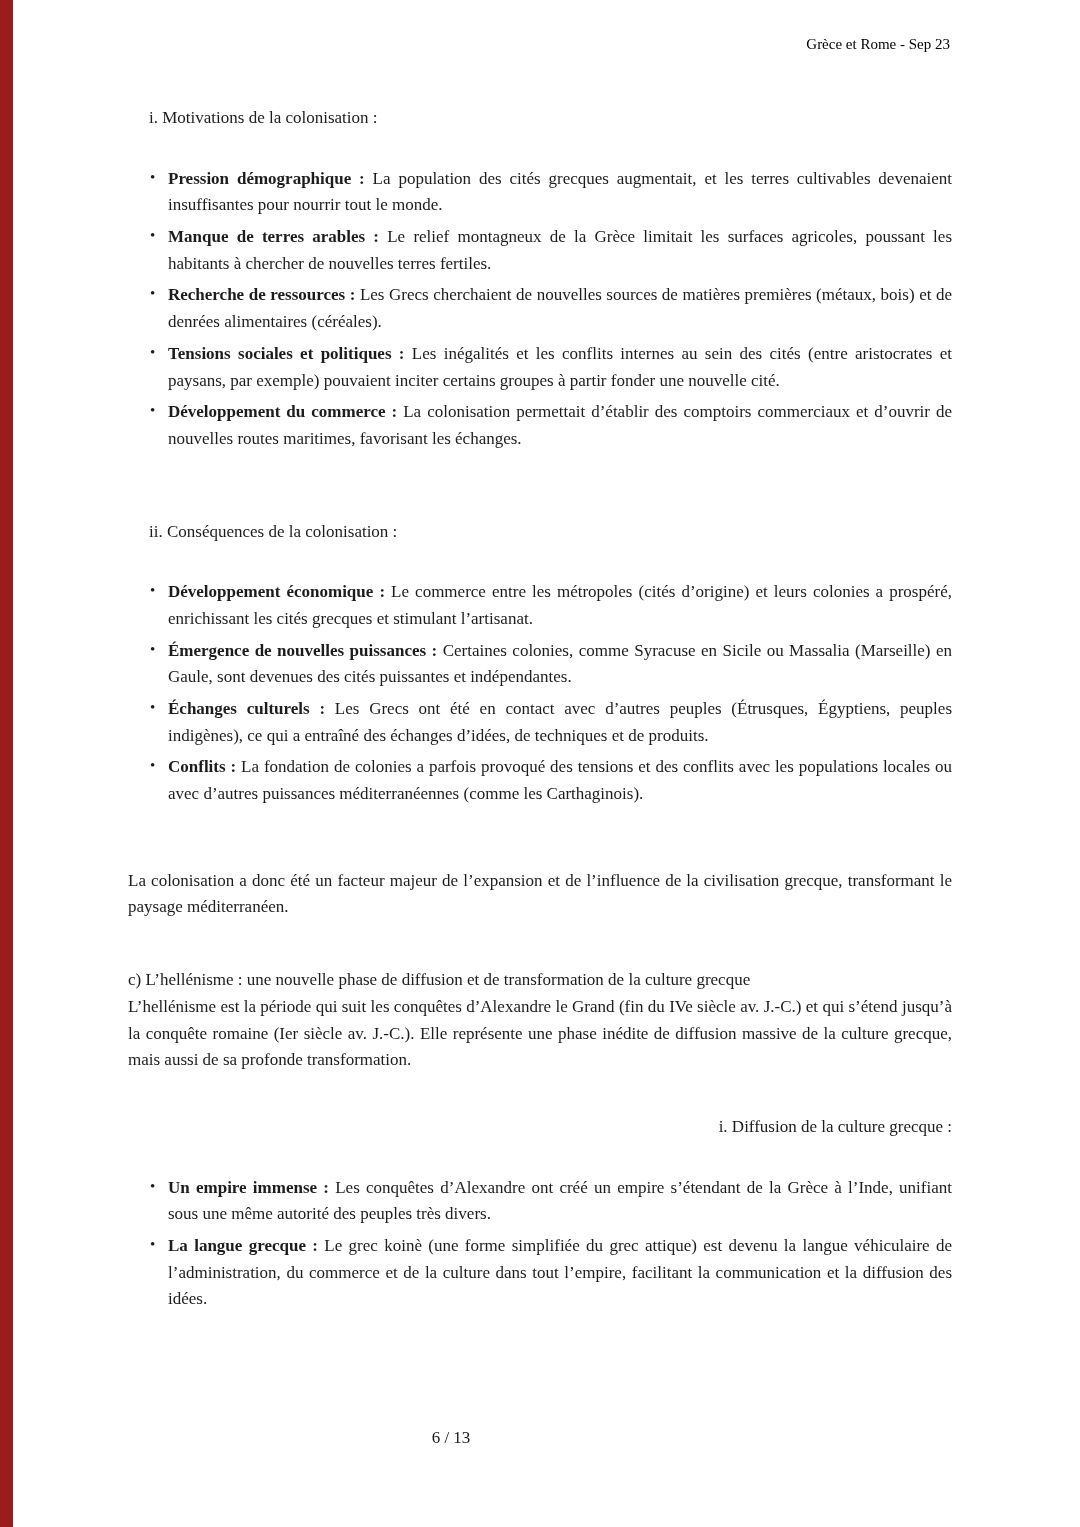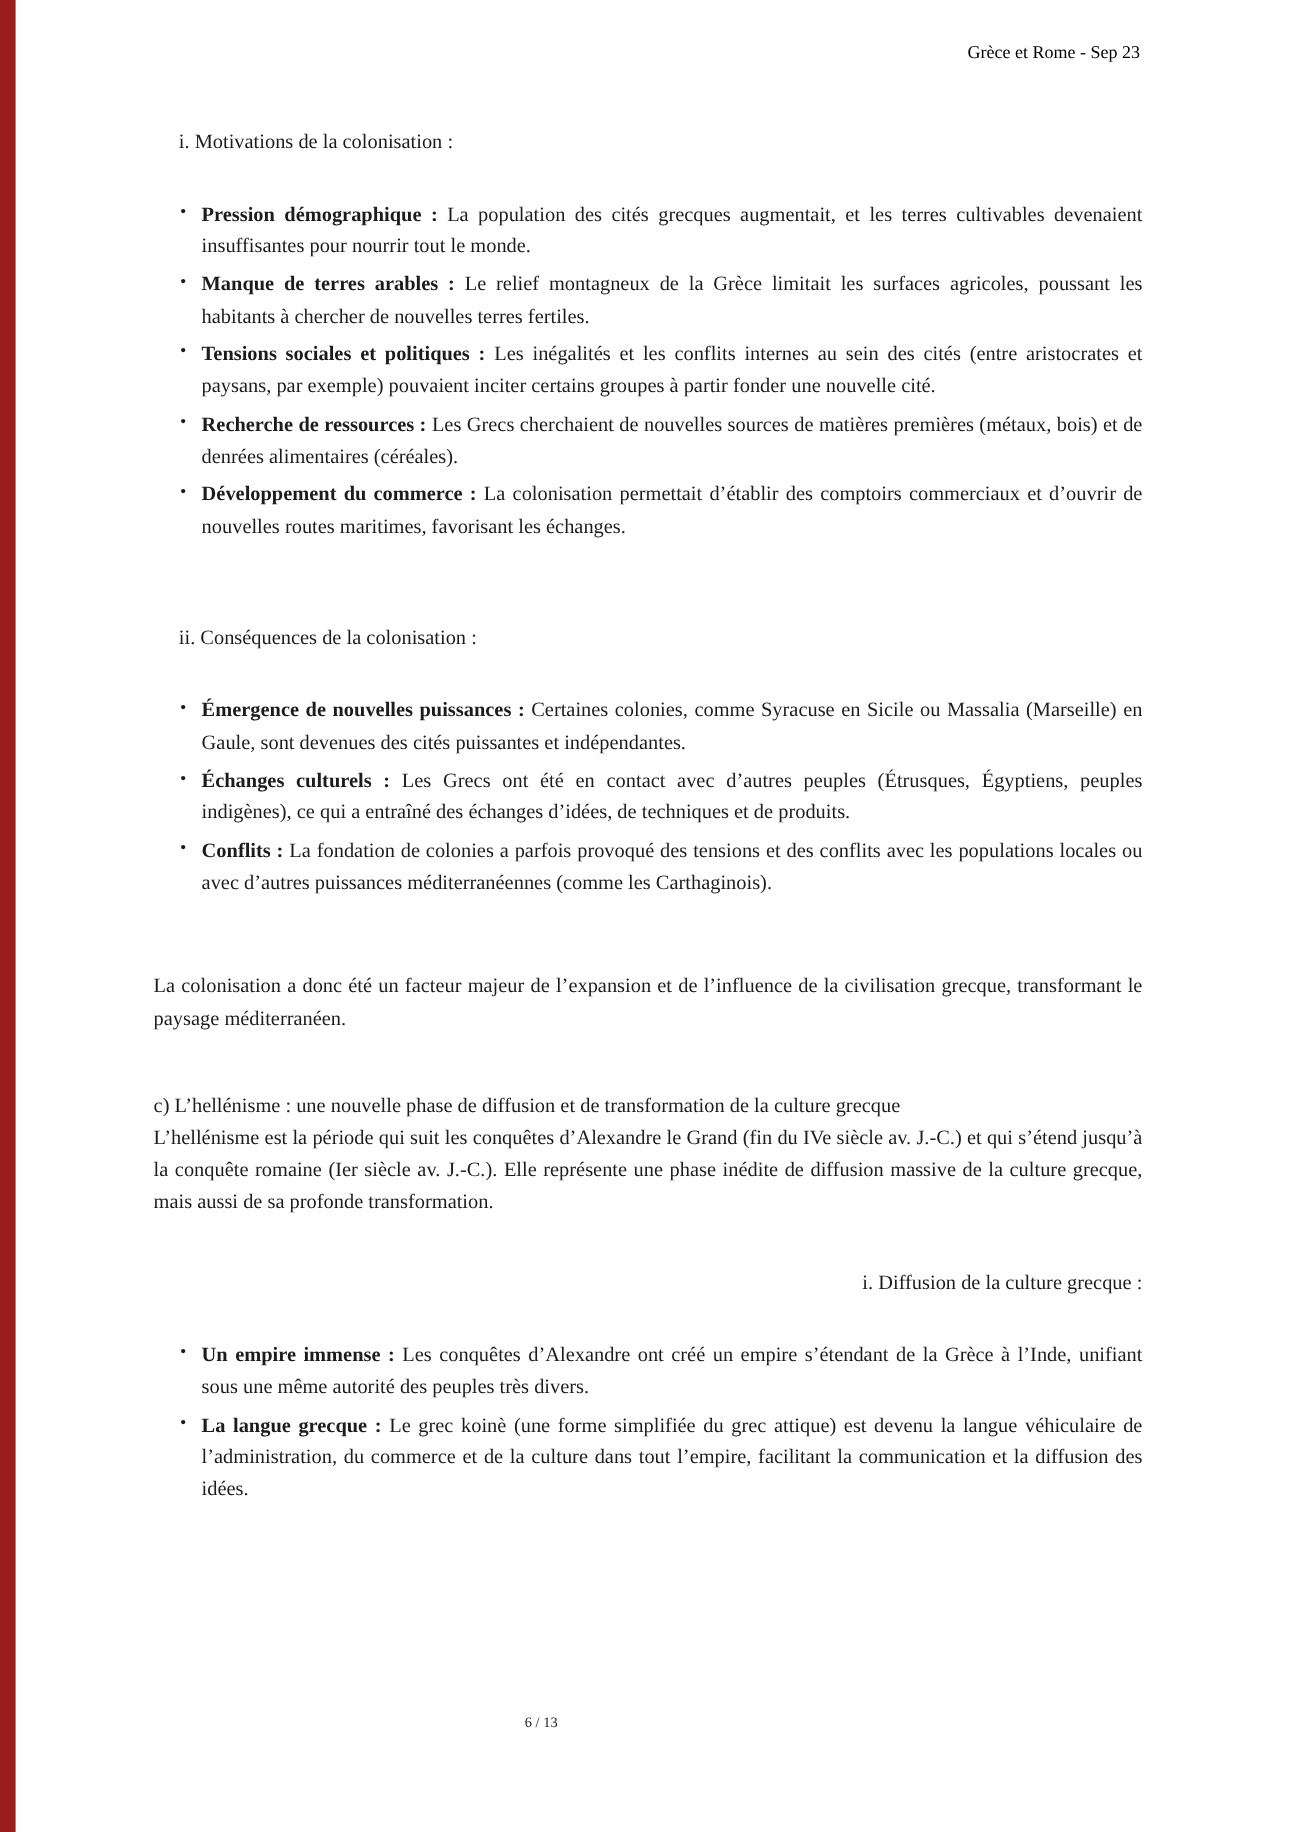--- a/index.html
+++ b/index.html
@@ -64,21 +64,21 @@
     text-align: left;
   }
   .sub-para { margin-top: 0; }
   .num-heading.second { margin-top: 40px; text-align: right; }
   .page-footer {
     position: absolute;
     top: 1428px;
     left: 0;
     width: 902px;
     text-align: center;
-    font-size: 12px;
+    font-size: 17px;
   }
 </style>
 </head>
 <body>
 
 <div class="accent-bar" style="background: rgb(155, 28, 28);"></div>
 
 <div class="page-header">
   <span>Grèce et Rome - Sep 23</span>
 </div>
@@ -89,35 +89,36 @@
     <span>i.</span>
     <span class="title">Motivations de la colonisation :</span>
   </div>
 
   <ul class="bullets">
 
       <li><span class="lead">Pression démographique :</span> <span>La population des cités grecques augmentait, et les terres cultivables devenaient insuffisantes pour nourrir tout le monde.</span></li>
 
       <li><span class="lead">Manque de terres arables :</span> <span>Le relief montagneux de la Grèce limitait les surfaces agricoles, poussant les habitants à chercher de nouvelles terres fertiles.</span></li>
 
+      <li><span class="lead">Recherche de ressources :</span> <span>Les Grecs cherchaient de nouvelles sources de matières premières (métaux, bois) et de denrées alimentaires (céréales).</span></li>
+
       <li><span class="lead">Tensions sociales et politiques :</span> <span>Les inégalités et les conflits internes au sein des cités (entre aristocrates et paysans, par exemple) pouvaient inciter certains groupes à partir fonder une nouvelle cité.</span></li>
-
-      <li><span class="lead">Recherche de ressources :</span> <span>Les Grecs cherchaient de nouvelles sources de matières premières (métaux, bois) et de denrées alimentaires (céréales).</span></li>
 
       <li><span class="lead">Développement du commerce :</span> <span>La colonisation permettait d’établir des comptoirs commerciaux et d’ouvrir de nouvelles routes maritimes, favorisant les échanges.</span></li>
     </ul>
 
   <div class="num-heading sec-gap">
     <span>ii.</span>
     <span class="title">Conséquences de la colonisation :</span>
   </div>
 
   <ul class="bullets">
 
 
+      <li><span class="lead">Développement économique :</span> <span>Le commerce entre les métropoles (cités d’origine) et leurs colonies a prospéré, enrichissant les cités grecques et stimulant l’artisanat.</span></li>
 
       <li><span class="lead">Émergence de nouvelles puissances :</span> <span>Certaines colonies, comme Syracuse en Sicile ou Massalia (Marseille) en Gaule, sont devenues des cités puissantes et indépendantes.</span></li>
 
       <li><span class="lead">Échanges culturels :</span> <span>Les Grecs ont été en contact avec d’autres peuples (Étrusques, Égyptiens, peuples indigènes), ce qui a entraîné des échanges d’idées, de techniques et de produits.</span></li>
 
       <li><span class="lead">Conflits :</span> <span>La fondation de colonies a parfois provoqué des tensions et des conflits avec les populations locales ou avec d’autres puissances méditerranéennes (comme les Carthaginois).</span></li>
     </ul>
 
   <p class="para">La colonisation a donc été un facteur majeur de l’expansion et de l’influence de la civilisation grecque, transformant le paysage méditerranéen.</p>
 

